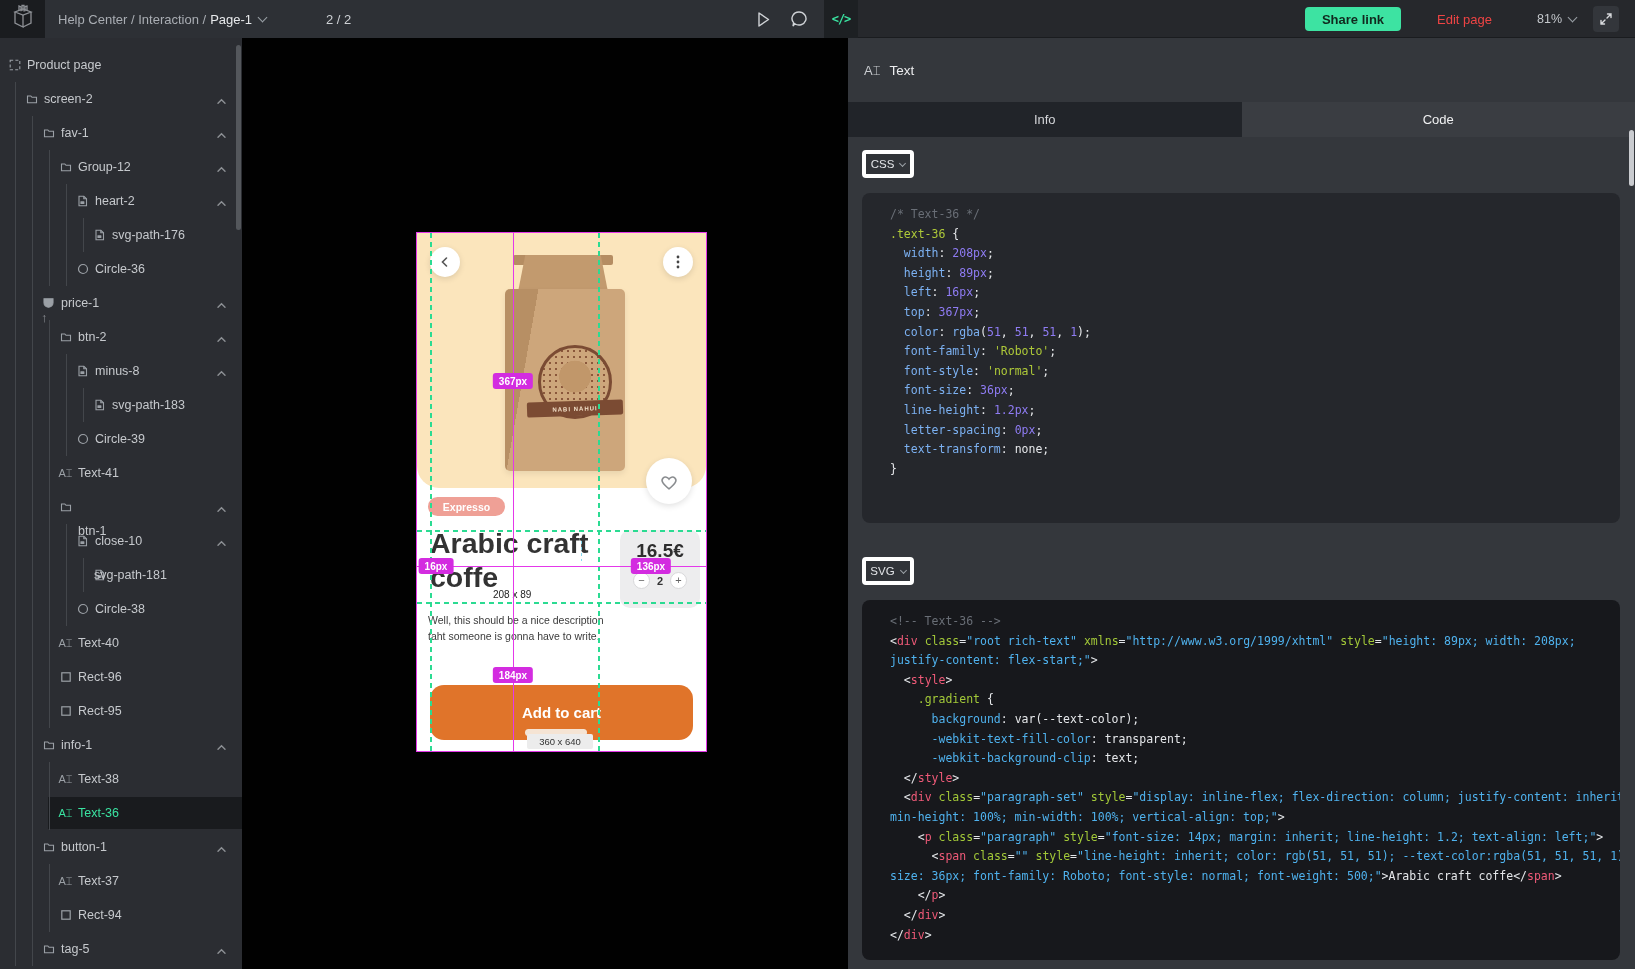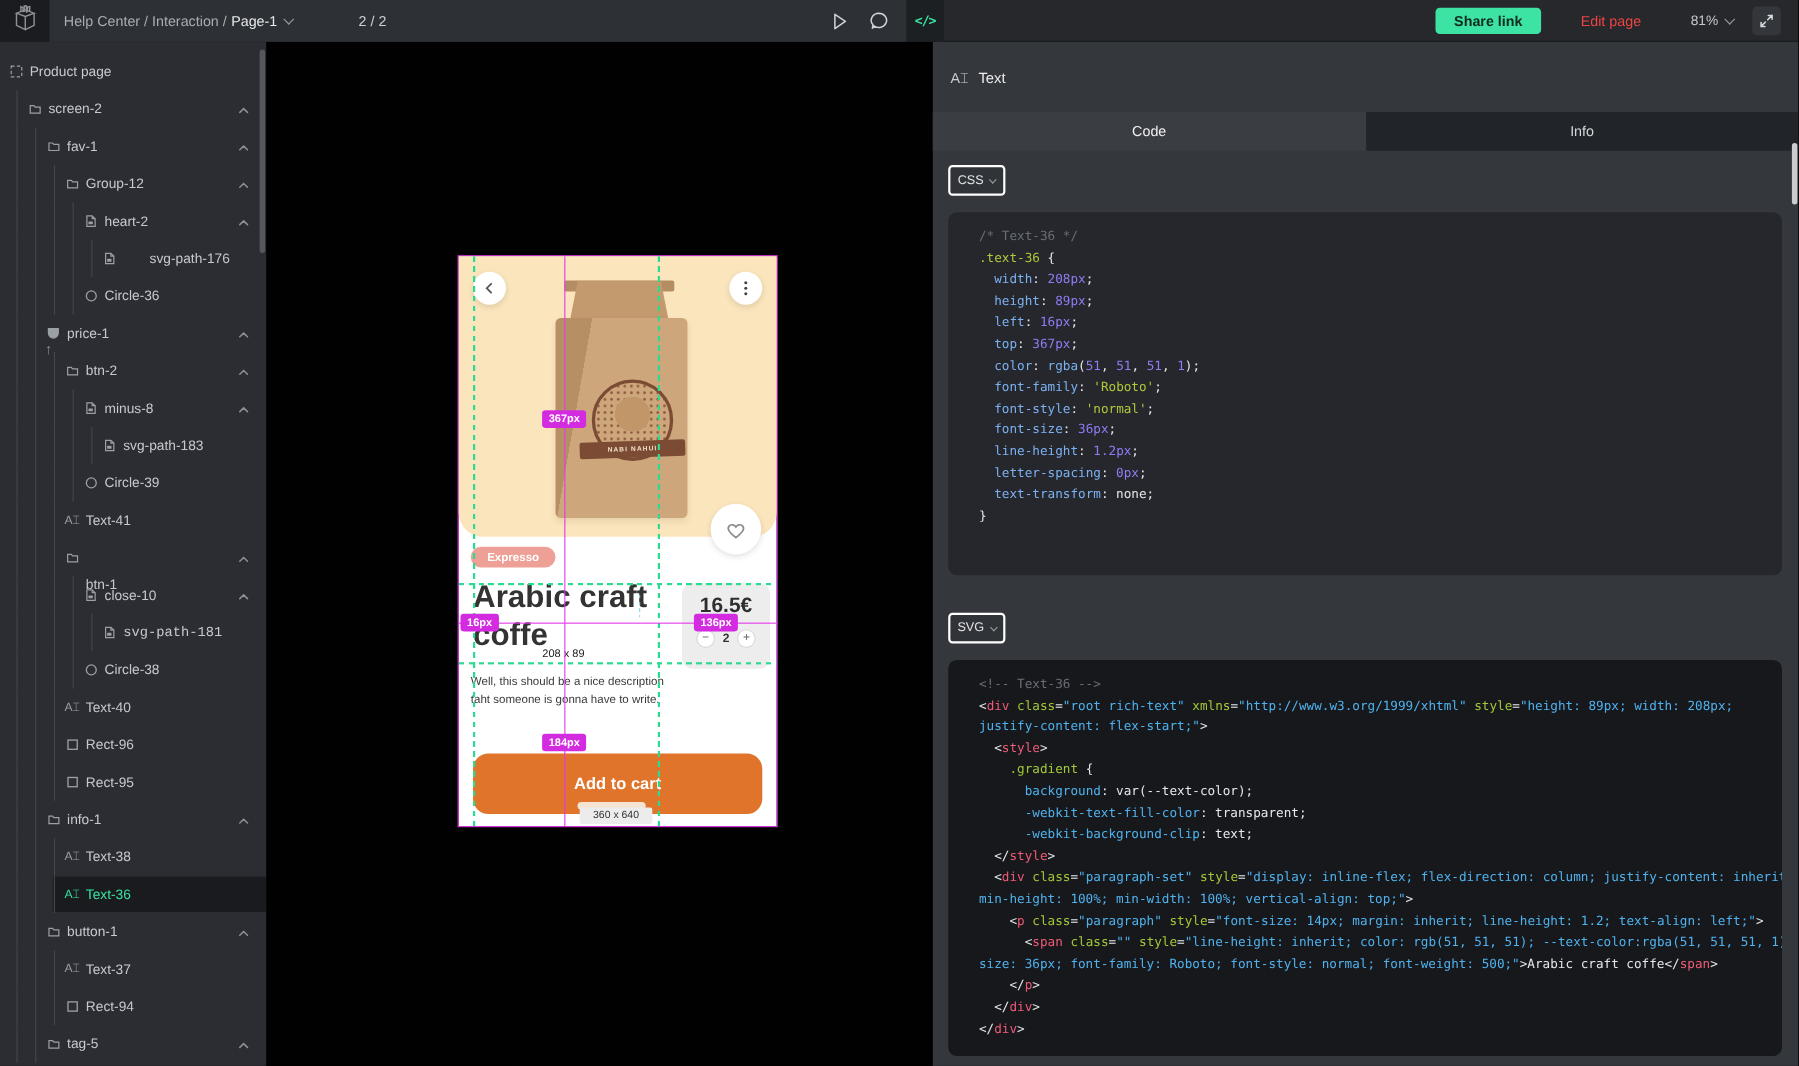--- a/index.html
+++ b/index.html
@@ -82,21 +82,21 @@
             padding:2.5px 6px; border-radius:3px; z-index:25; white-space:nowrap;}
 
   
   .panel { position:absolute; left:848px; top:38px; width:787px; height:931px; background:#34373c; z-index:40;}
   .p-head { position:absolute; left:0; top:0; width:787px; height:64px; display:flex; align-items:center; }
   .p-head .texticon { font-size:13px; color:#c9ccd0; margin-left:16px;}
   .p-title { font-size:13.5px; color:#ebecee; margin-left:9px; }
   .tabs { position:absolute; left:0; top:64px; width:787px; height:35px; display:flex; }
   .tab { flex:1; display:flex; align-items:center; justify-content:center; font-size:13px; color:#d3d5d8; background:#212429; cursor:pointer;}
   .tab.active { background:#3a3d42; color:#f0f1f2; }
-  .dd { position:absolute; left:14px; width:52px; height:28px; border:2px solid #ffffff; border-radius:4px; background:#303338;
+  .dd { position:absolute; left:14px; width:52px; height:28px; border:4px solid #ffffff; border-radius:4px; background:#303338;
         display:flex; align-items:center; justify-content:center; gap:6px; font-size:11.5px; color:#e3e5e8; cursor:pointer;}
   .dd .caret { width:5px; height:5px; margin:-2px 0 0 0; }
   .codeblk { position:absolute; left:14px; width:758px; border-radius:8px; overflow:hidden;
              font-family:"DejaVu Sans Mono",monospace; font-size:11.5px; }
   .codeblk .inner { padding:14px 10px 0 28px; }
   .cline { height:19.6px; white-space:pre; }
   #cssblk { top:155px; height:330px; background:#25272c; }
   #svgblk { top:562px; height:360px; background:#17181c; }
   .tk-com{color:#696e76}.tk-sel{color:#aec939}.tk-prop{color:#7cb1f2}.tk-num{color:#8f7cf4}
   .tk-str{color:#aec939}.tk-pln{color:#e5e7ea}.tk-tag{color:#ef5a78}.tk-attr{color:#a2c838}.tk-str2{color:#4fb2ee}
@@ -223,21 +223,21 @@
           <div class="tguide" style="left: 49px;"></div>
           <div class="tguide" style="left: 66px;"></div>
           <div class="tguide" style="left: 83px;"></div>
           <span class="ticon" style="left: 93px;">
             <svg width="11" height="12" viewBox="0 0 11 12" fill="none" stroke="#9ba0a6" stroke-width="1.1">
               <path d="M2 1.3 h4.8 L9.5 3.8 V10.7 H2 z"></path>
               <path d="M6.8 1.3 V3.8 H9.5"></path>
               <rect x="3.4" y="6.3" width="4" height="2.6" rx="0.5" fill="#9ba0a6" stroke="none"></rect>
             </svg>
           </span>
-          <span class="tlabel" style="left: 112px; margin-left: 24px;">svg-path-176</span>
+          <span class="tlabel" style="left: 112px;">svg-path-176</span>
         </div>
         <div class="trow">
           <div class="tguide" style="left: 15px;"></div>
           <div class="tguide" style="left: 32px;"></div>
           <div class="tguide" style="left: 49px;"></div>
           <div class="tguide" style="left: 66px;"></div>
           <span class="ticon" style="left: 76px;">
             <svg width="12" height="12" viewBox="0 0 12 12" fill="none" stroke="#9ba0a6" stroke-width="1.2">
               <circle cx="6" cy="6" r="4.5"></circle>
             </svg>
@@ -361,21 +361,21 @@
           <div class="tguide" style="left: 49px;"></div>
           <div class="tguide" style="left: 66px;"></div>
           <div class="tguide" style="left: 83px;"></div>
           <span class="ticon" style="left: 93px;">
             <svg width="11" height="12" viewBox="0 0 11 12" fill="none" stroke="#9ba0a6" stroke-width="1.1">
               <path d="M2 1.3 h4.8 L9.5 3.8 V10.7 H2 z"></path>
               <path d="M6.8 1.3 V3.8 H9.5"></path>
               <rect x="3.4" y="6.3" width="4" height="2.6" rx="0.5" fill="#9ba0a6" stroke="none"></rect>
             </svg>
           </span>
-          <span class="tlabel" style="left: 112px; font-family: Liberation Mono, monospace;">svg-path-181</span>
+          <span class="tlabel" style="left: 94px;">svg-path-181</span>
         </div>
         <div class="trow">
           <div class="tguide" style="left: 15px;"></div>
           <div class="tguide" style="left: 32px;"></div>
           <div class="tguide" style="left: 49px;"></div>
           <div class="tguide" style="left: 66px;"></div>
           <span class="ticon" style="left: 76px;">
             <svg width="12" height="12" viewBox="0 0 12 12" fill="none" stroke="#9ba0a6" stroke-width="1.2">
               <circle cx="6" cy="6" r="4.5"></circle>
             </svg>
@@ -551,22 +551,22 @@
   <div class="mbadge" style="left:436px;top:566px">16px</div>
   <div class="mbadge" style="left:651px;top:566px">136px</div>
   <div class="mbadge" style="left:513px;top:675px">184px</div>
 
   <div class="panel">
     <div class="p-head">
       <span class="texticon">A⌶</span>
       <span class="p-title">Text</span>
     </div>
     <div class="tabs">
+      <div class="tab">Info</div>
       <div class="tab active">Code</div>
-      <div class="tab">Info</div>
     </div>
     <div class="dd" style="top:112px">
       <span>CSS</span>
       <span class="caret"></span>
     </div>
     <div class="codeblk" id="cssblk">
         <div class="inner" id="css-code">
           <div class="cline"><span class="tk-com">/* Text-36 */</span></div>
           <div class="cline"><span class="tk-sel">.text-36</span><span class="tk-pln"> {</span></div>
           <div class="cline"><span class="tk-pln">  </span><span class="tk-prop">width</span><span class="tk-pln">: </span><span class="tk-num">208px</span><span class="tk-pln">;</span></div>

